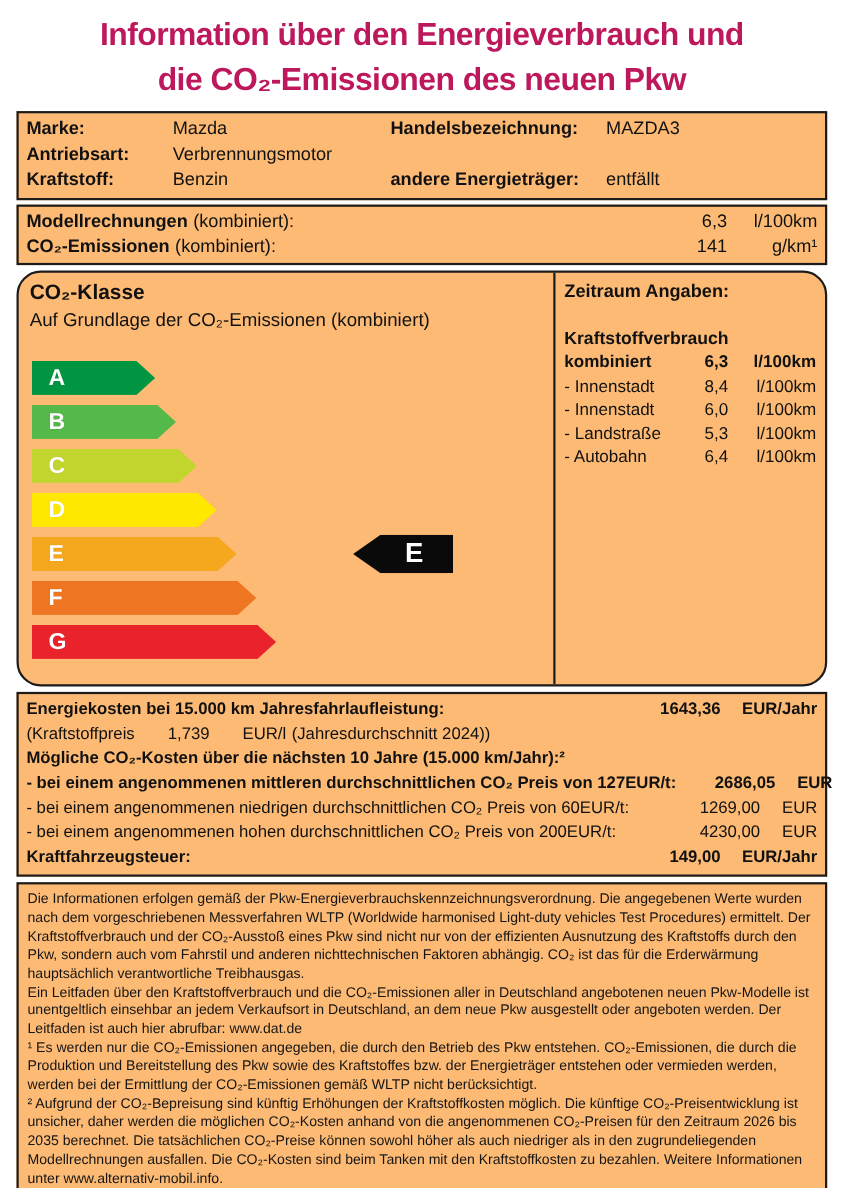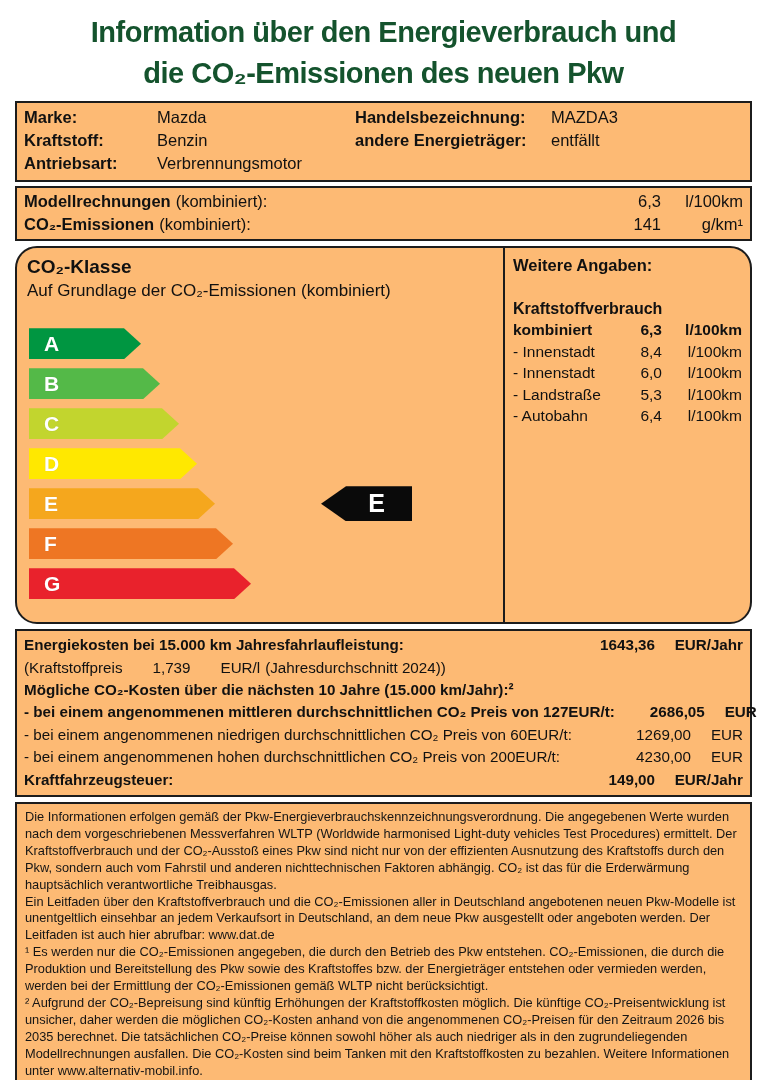--- a/index.html
+++ b/index.html
@@ -4,21 +4,21 @@
 <style>
   html,body{margin:0;padding:0;}
   body{
     width:767px;height:1080px;background:#ffffff;color:#111;
     font-family:"Liberation Sans","DejaVu Sans",sans-serif;
     -webkit-font-smoothing:antialiased;overflow:hidden;
   }
   .page{padding:10px 15px 0 15px;}
   .title{
     margin:2px 0 8px 0;text-align:center;font-weight:bold;
-    font-size:29px;line-height:1.4;color:#14532d;letter-spacing:-0.5px;
+    font-size:29px;line-height:1.4;color:#be185d;letter-spacing:-0.5px;
   }
   .box{border:2px solid #1c1c1c;background:#fdba74;}
   
   .vehicle-box{margin-top:2px;padding:3px 7px 5px 7px;font-size:16.5px;line-height:23px;}
   .vrow{display:grid;grid-template-columns:133px 198px 196px 1fr;}
   .vlabel{font-weight:bold;}
   
   .consumption-box{margin-top:4px;padding:2px 7px 4px 7px;font-size:16.5px;line-height:22.5px;}
   .crow{display:flex;align-items:baseline;}
   .crow .lbl-bold{font-weight:bold;}
@@ -78,30 +78,30 @@
   </h1>
 
   <div class="box vehicle-box">
     <div class="vrow">
       <span class="vlabel">Marke:</span>
       <span class="vvalue">Mazda</span>
       <span class="vlabel">Handelsbezeichnung:</span>
       <span class="vvalue">MAZDA3</span>
     </div>
     <div class="vrow">
+      <span class="vlabel">Antriebsart:</span>
+      <span class="vvalue">Verbrennungsmotor</span>
+      <span></span>
+        <span></span>
+    </div>
+    <div class="vrow">
       <span class="vlabel">Kraftstoff:</span>
       <span class="vvalue">Benzin</span>
       <span class="vlabel">andere Energieträger:</span>
       <span class="vvalue">entfällt</span>
-    </div>
-    <div class="vrow">
-      <span class="vlabel">Antriebsart:</span>
-      <span class="vvalue">Verbrennungsmotor</span>
-      <span></span>
-        <span></span>
     </div>
   </div>
 
   <div class="box consumption-box">
     <div class="crow">
       <span class="lbl-bold">Modellrechnungen</span>
       <span class="lbl-reg">(kombiniert):</span>
       <span class="val">6,3</span>
       <span class="unit">l/100km</span>
     </div>
@@ -136,21 +136,21 @@
           </div>
           <div class="arrow-row">
             <div class="class-arrow" style="width: 204px; background: rgb(238, 118, 35);">F</div>
           </div>
           <div class="arrow-row">
             <div class="class-arrow" style="width: 222px; background: rgb(233, 34, 44);">G</div>
           </div>
         </div>
     </div>
     <div class="class-right">
-      <div class="wa-heading">Weitere Angaben:</div>
+      <div class="wa-heading">Zeitraum Angaben:</div>
       <div class="wa-sub">Kraftstoffverbrauch</div>
       <div id="wa-rows">
           <div class="wa-row bold">
             <span class="wa-label">kombiniert</span>
             <span class="wa-val">6,3</span>
             <span class="wa-unit">l/100km</span>
           </div>
           <div class="wa-row">
             <span class="wa-label">- Innenstadt</span>
             <span class="wa-val">8,4</span>

